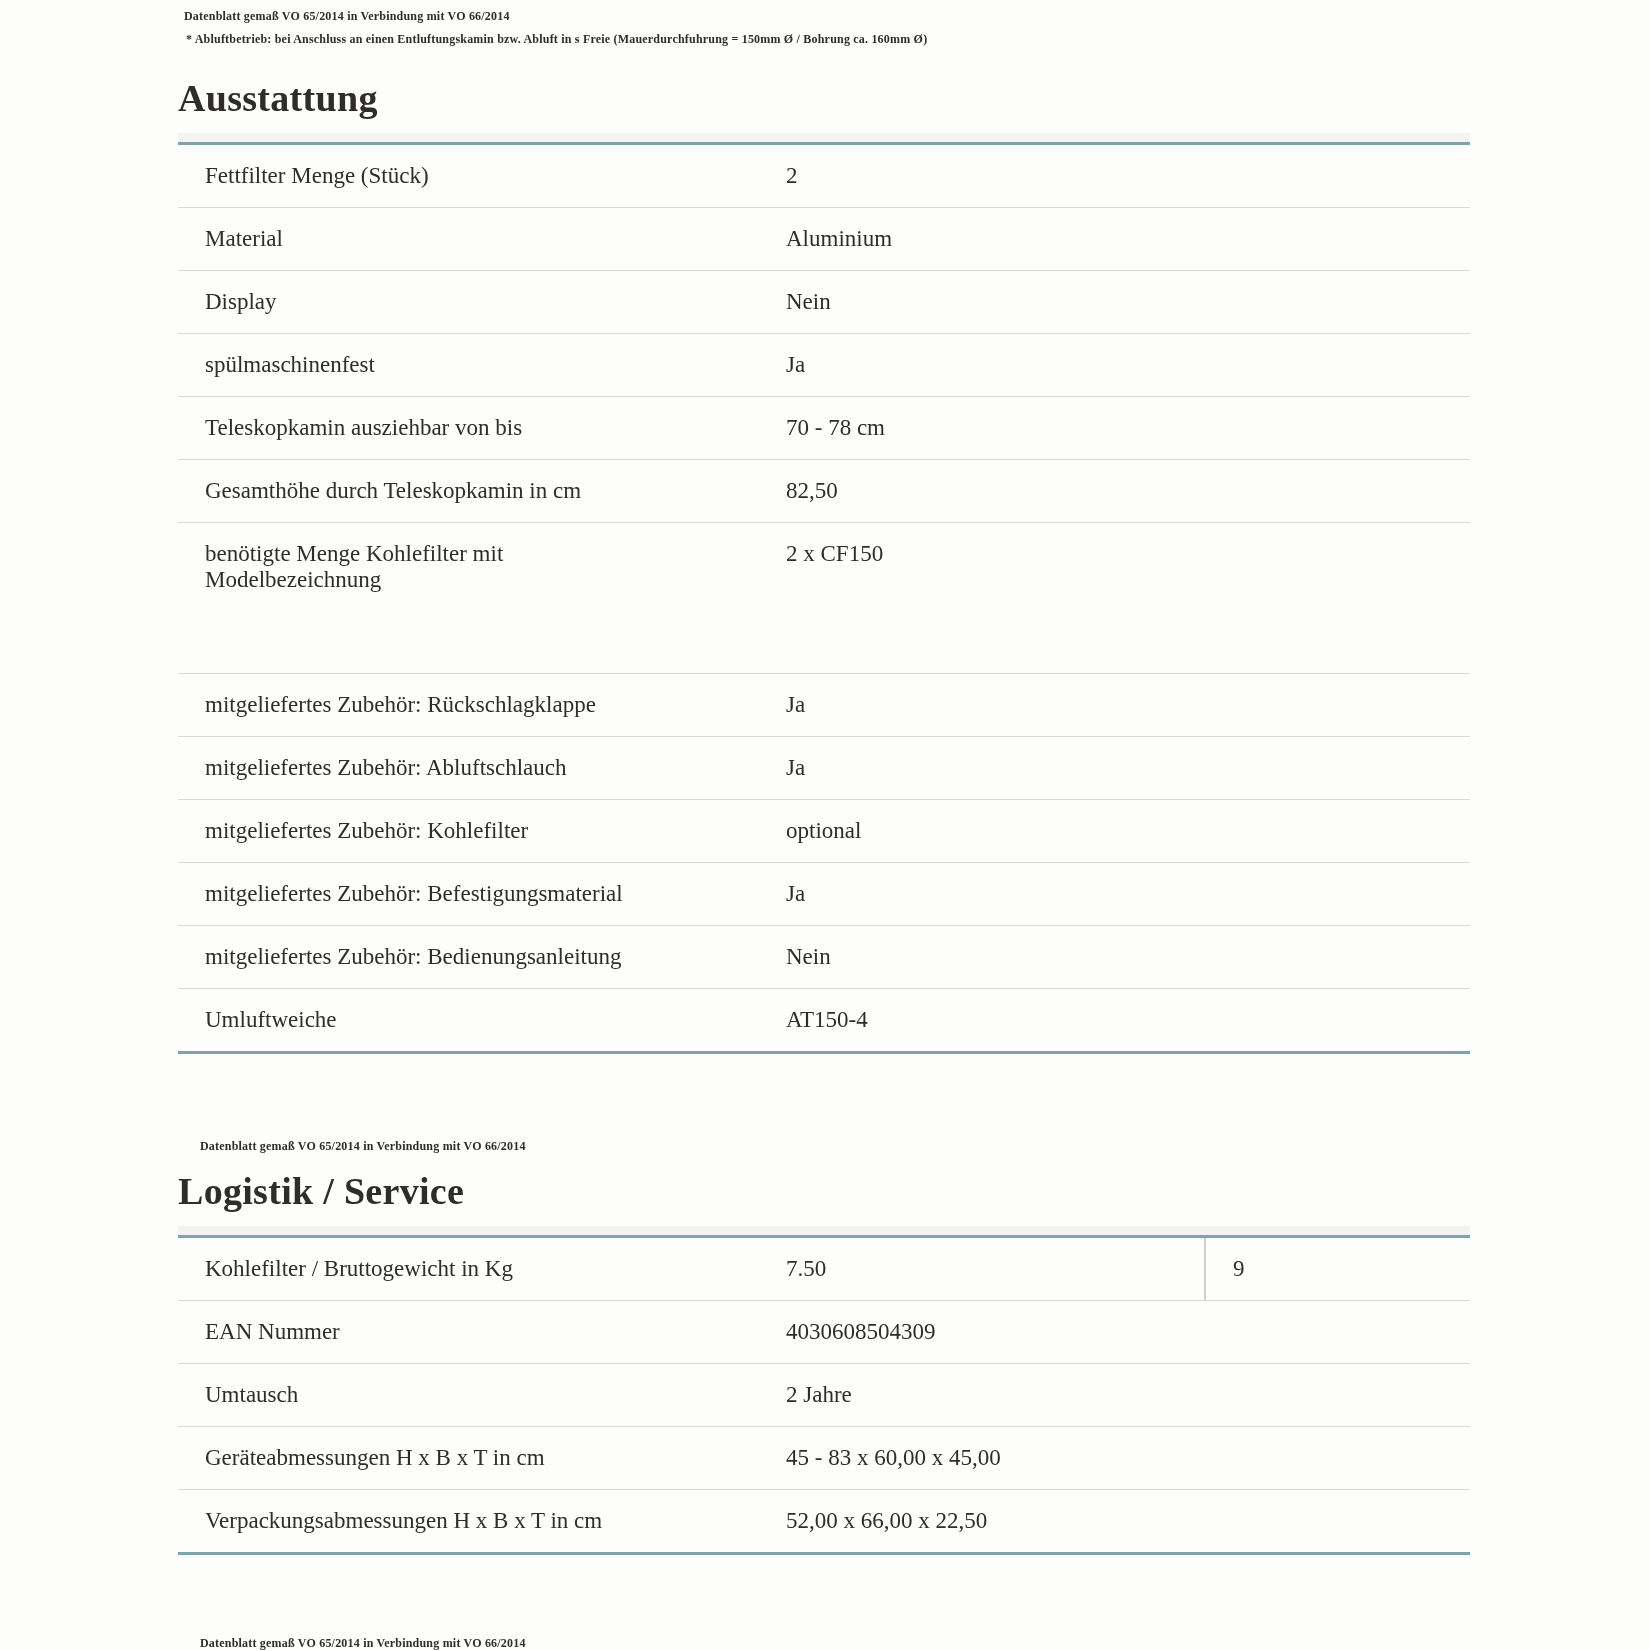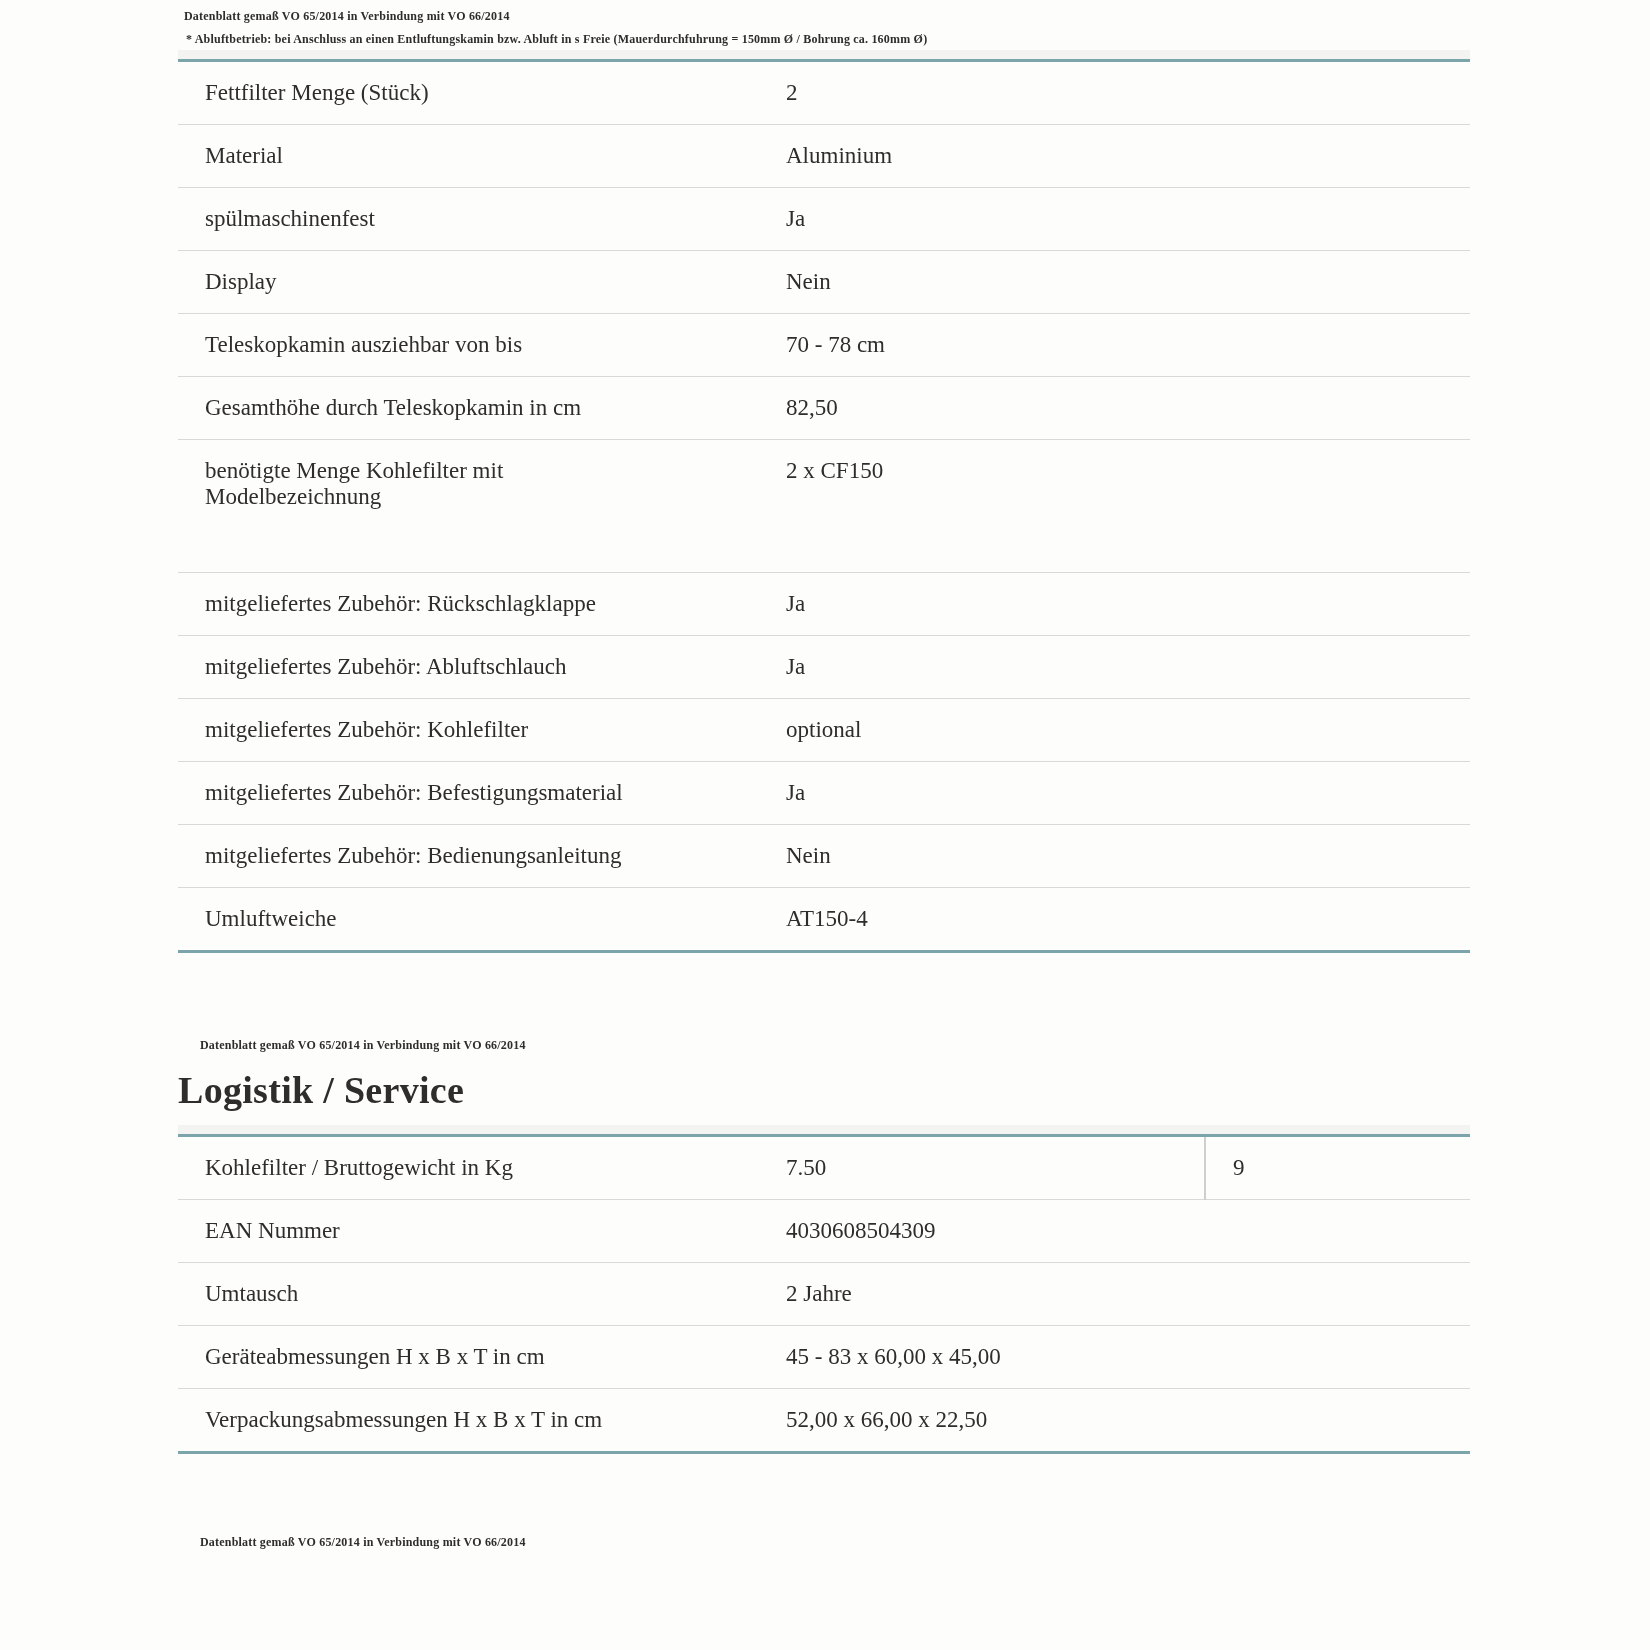--- a/index.html
+++ b/index.html
@@ -55,59 +55,60 @@
   }
   table.spec-table td{
     border-bottom:1px solid var(--divider);
     padding:18px 8px 18px 3px;
     line-height:26px;
     vertical-align:top;
     white-space:pre-line;
     overflow:hidden;
   }
   table.spec-table td.label{padding-left:27px;}
-  table.spec-table tr.row-tall td{padding-bottom:62px;}
+  table.spec-table tr.row-tall td{padding-bottom:80px;}
   table.spec-table tr:last-child td{border-bottom:3px solid var(--accent);}
   table.spec-table td.value2{
     border-left:2px solid #cfcfcd;
     padding-left:27px;
   }
 </style>
 </head>
 <body>
 
 <div class="page">
   <div class="content">
 
     <p class="note">Datenblatt gemaß VO 65/2014 in Verbindung mit VO 66/2014</p>
     <p class="note note-exhaust">* Abluftbetrieb: bei Anschluss an einen Entluftungskamin bzw. Abluft in s Freie (Mauerdurchfuhrung = 150mm Ø / Bohrung ca. 160mm Ø)</p>
 
+    <h1 class="section-title">Ausstattung</h1>
 
     <div class="table-band"></div>
     <table class="spec-table">
       <colgroup>
           <col style="width:605px">
           <col style="width:687px">
         </colgroup>
       <tbody>
         <tr>
           <td class="label">Fettfilter Menge (Stück)</td>
           <td class="value">2</td>
         </tr>
         <tr>
           <td class="label">Material</td>
           <td class="value">Aluminium</td>
         </tr>
         <tr>
+          <td class="label">Display</td>
+          <td class="value">Nein</td>
+        </tr>
+        <tr>
           <td class="label">spülmaschinenfest</td>
           <td class="value">Ja</td>
-        </tr>
-        <tr>
-          <td class="label">Display</td>
-          <td class="value">Nein</td>
         </tr>
         <tr>
           <td class="label">Teleskopkamin ausziehbar von bis</td>
           <td class="value">70 - 78 cm</td>
         </tr>
         <tr>
           <td class="label">Gesamthöhe durch Teleskopkamin in cm</td>
           <td class="value">82,50</td>
         </tr>
         <tr class="row-tall">

